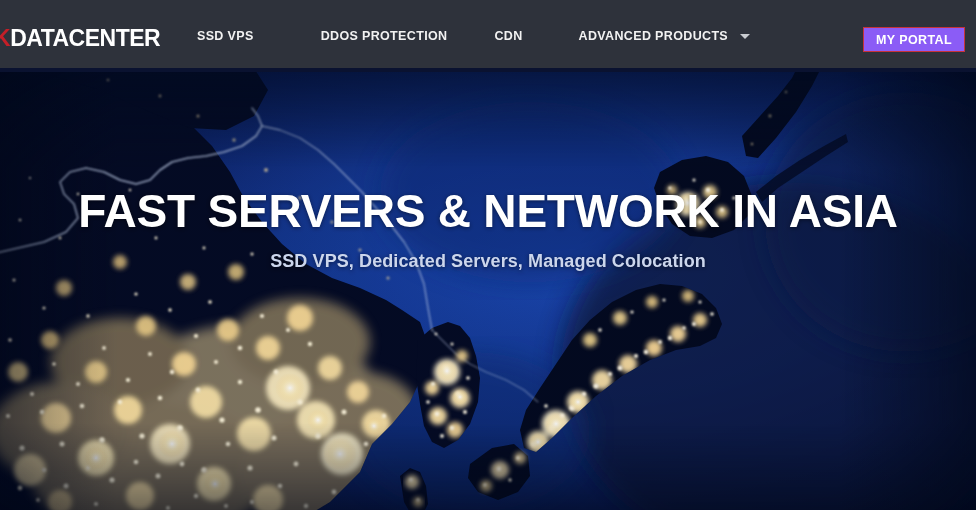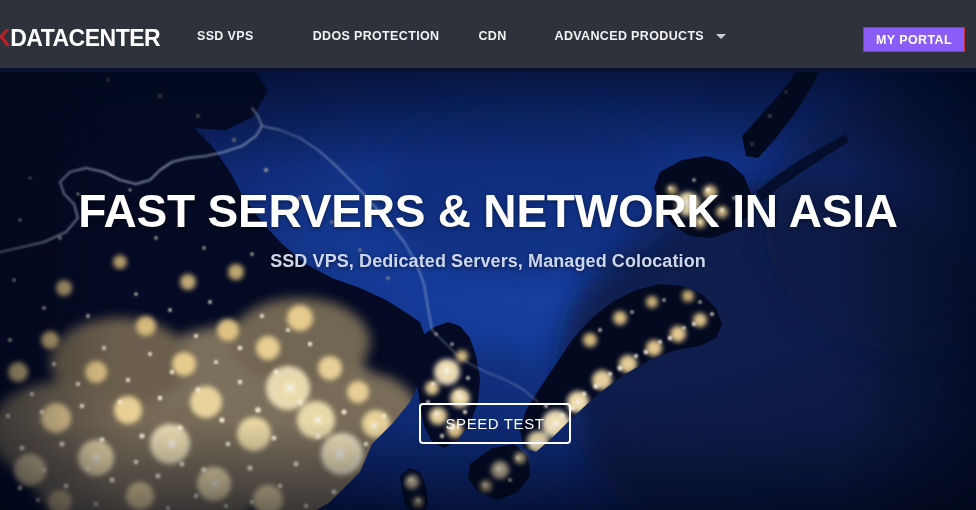--- a/index.html
+++ b/index.html
@@ -28,21 +28,21 @@
     white-space:nowrap;
     user-select:none;
   }
   #logo .k { color:#c41f28; }
   #logo .rest { color:#ffffff; }
 
   #nav {
     position:absolute; left:197px; top:0;
     height:72px;
     display:flex; 
-    gap:4px;
+    gap:12px;
   }
   .nav-item {
     color:#f2f2f2;
     font-size:12.5px;
     font-weight:bold;
     letter-spacing:0.35px;
     white-space:nowrap;
     text-decoration:none;
     padding:4px 0;
     display:flex; align-items:center;
@@ -564,18 +564,15 @@
         <rect x="0" y="0" width="976" height="438" fill="url(#vign)"></rect>
         <rect x="0" y="0" width="976" height="438" fill="url(#vignX)"></rect>
       </svg>
     </div>
 
     <div id="hero-content">
       <h1 id="hero-title">FAST SERVERS &amp; NETWORK IN ASIA</h1>
       <p id="hero-sub">SSD VPS, Dedicated Servers, Managed Colocation</p>
     </div>
 
-    <a id="speed-test" href="#">
-      <span>SPEED TEST</span>
-    </a>
   </div>
 
 </div>
 
 </body></html>

